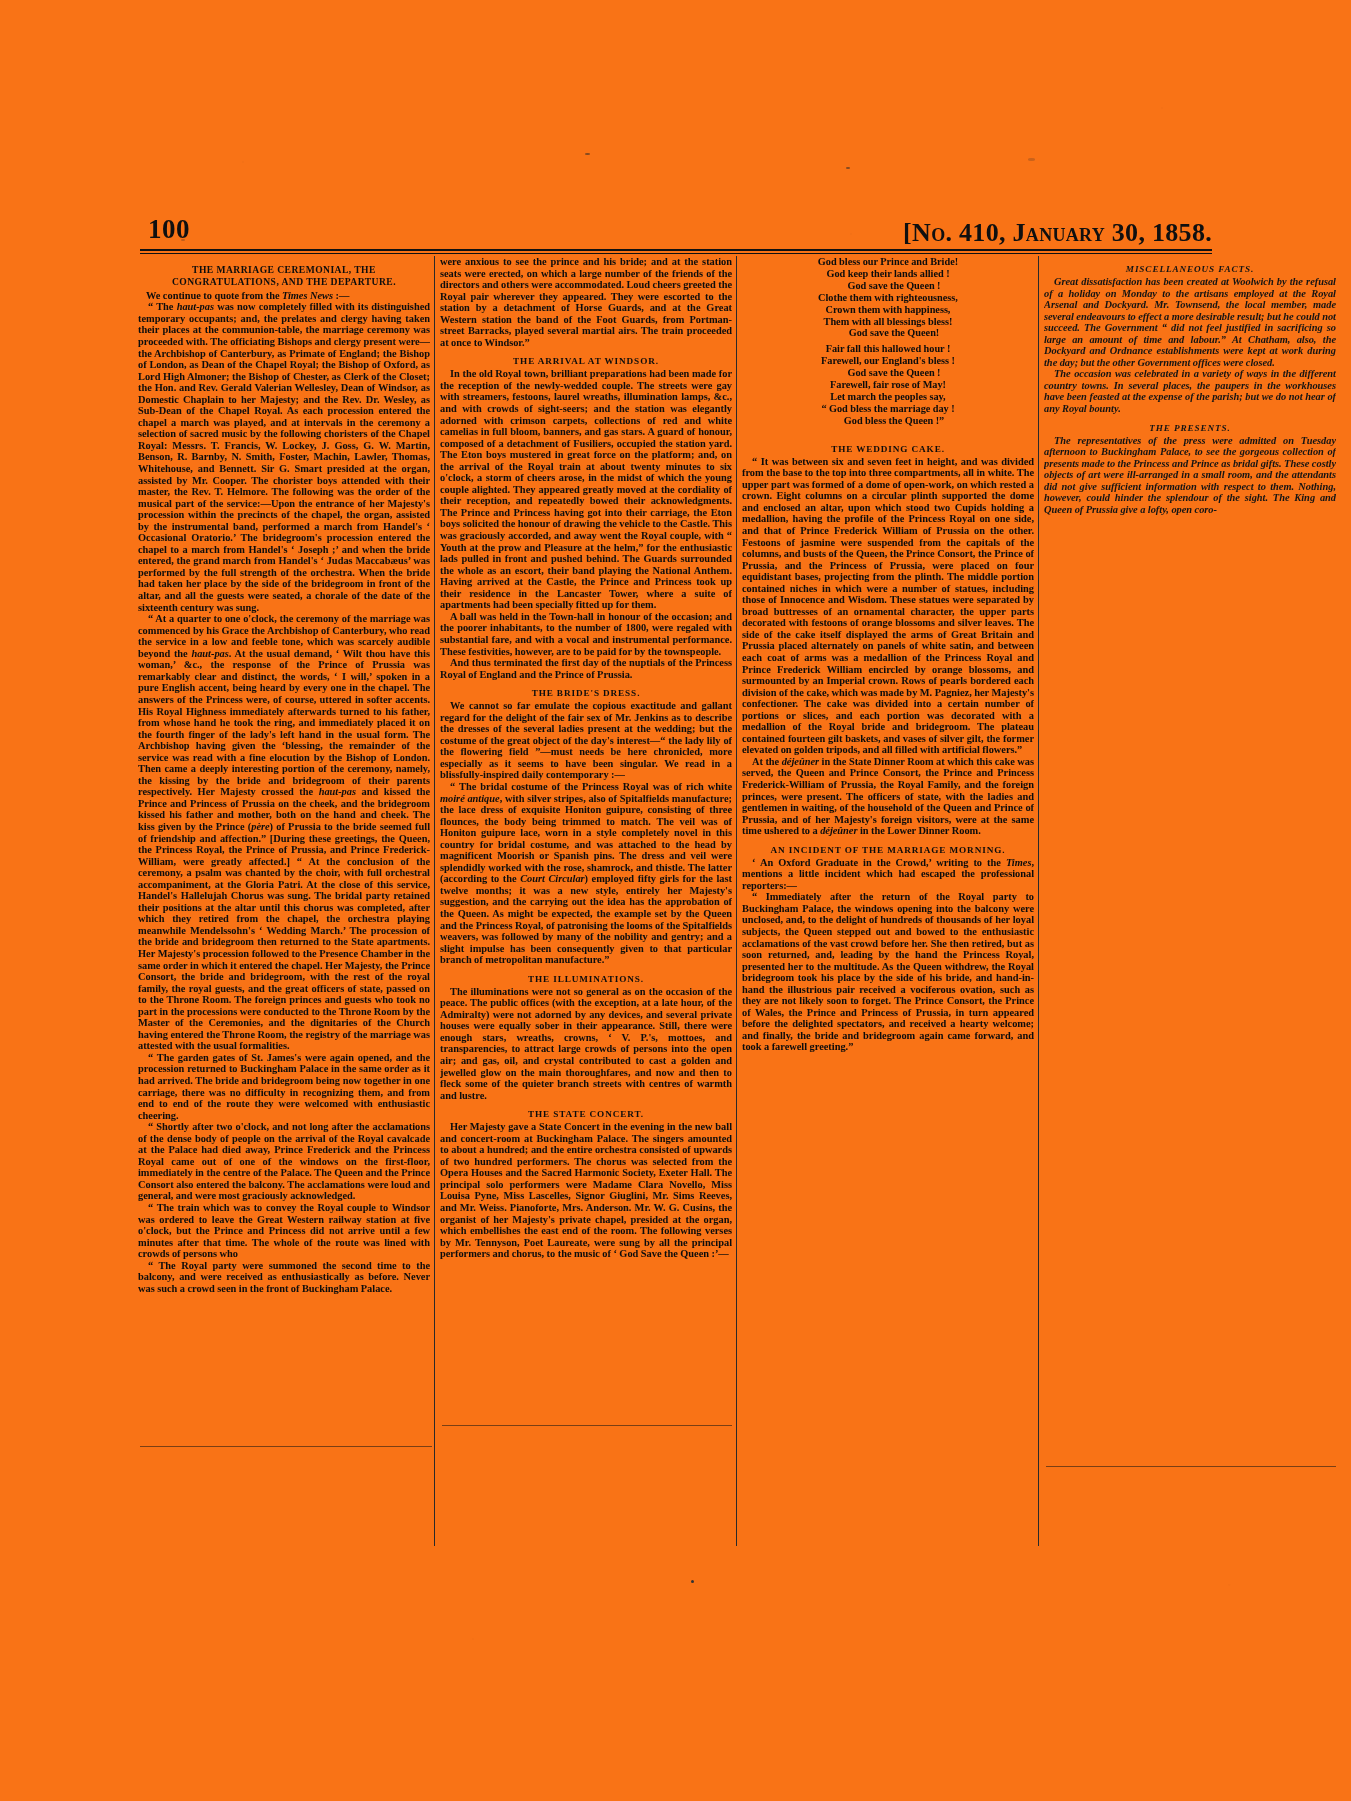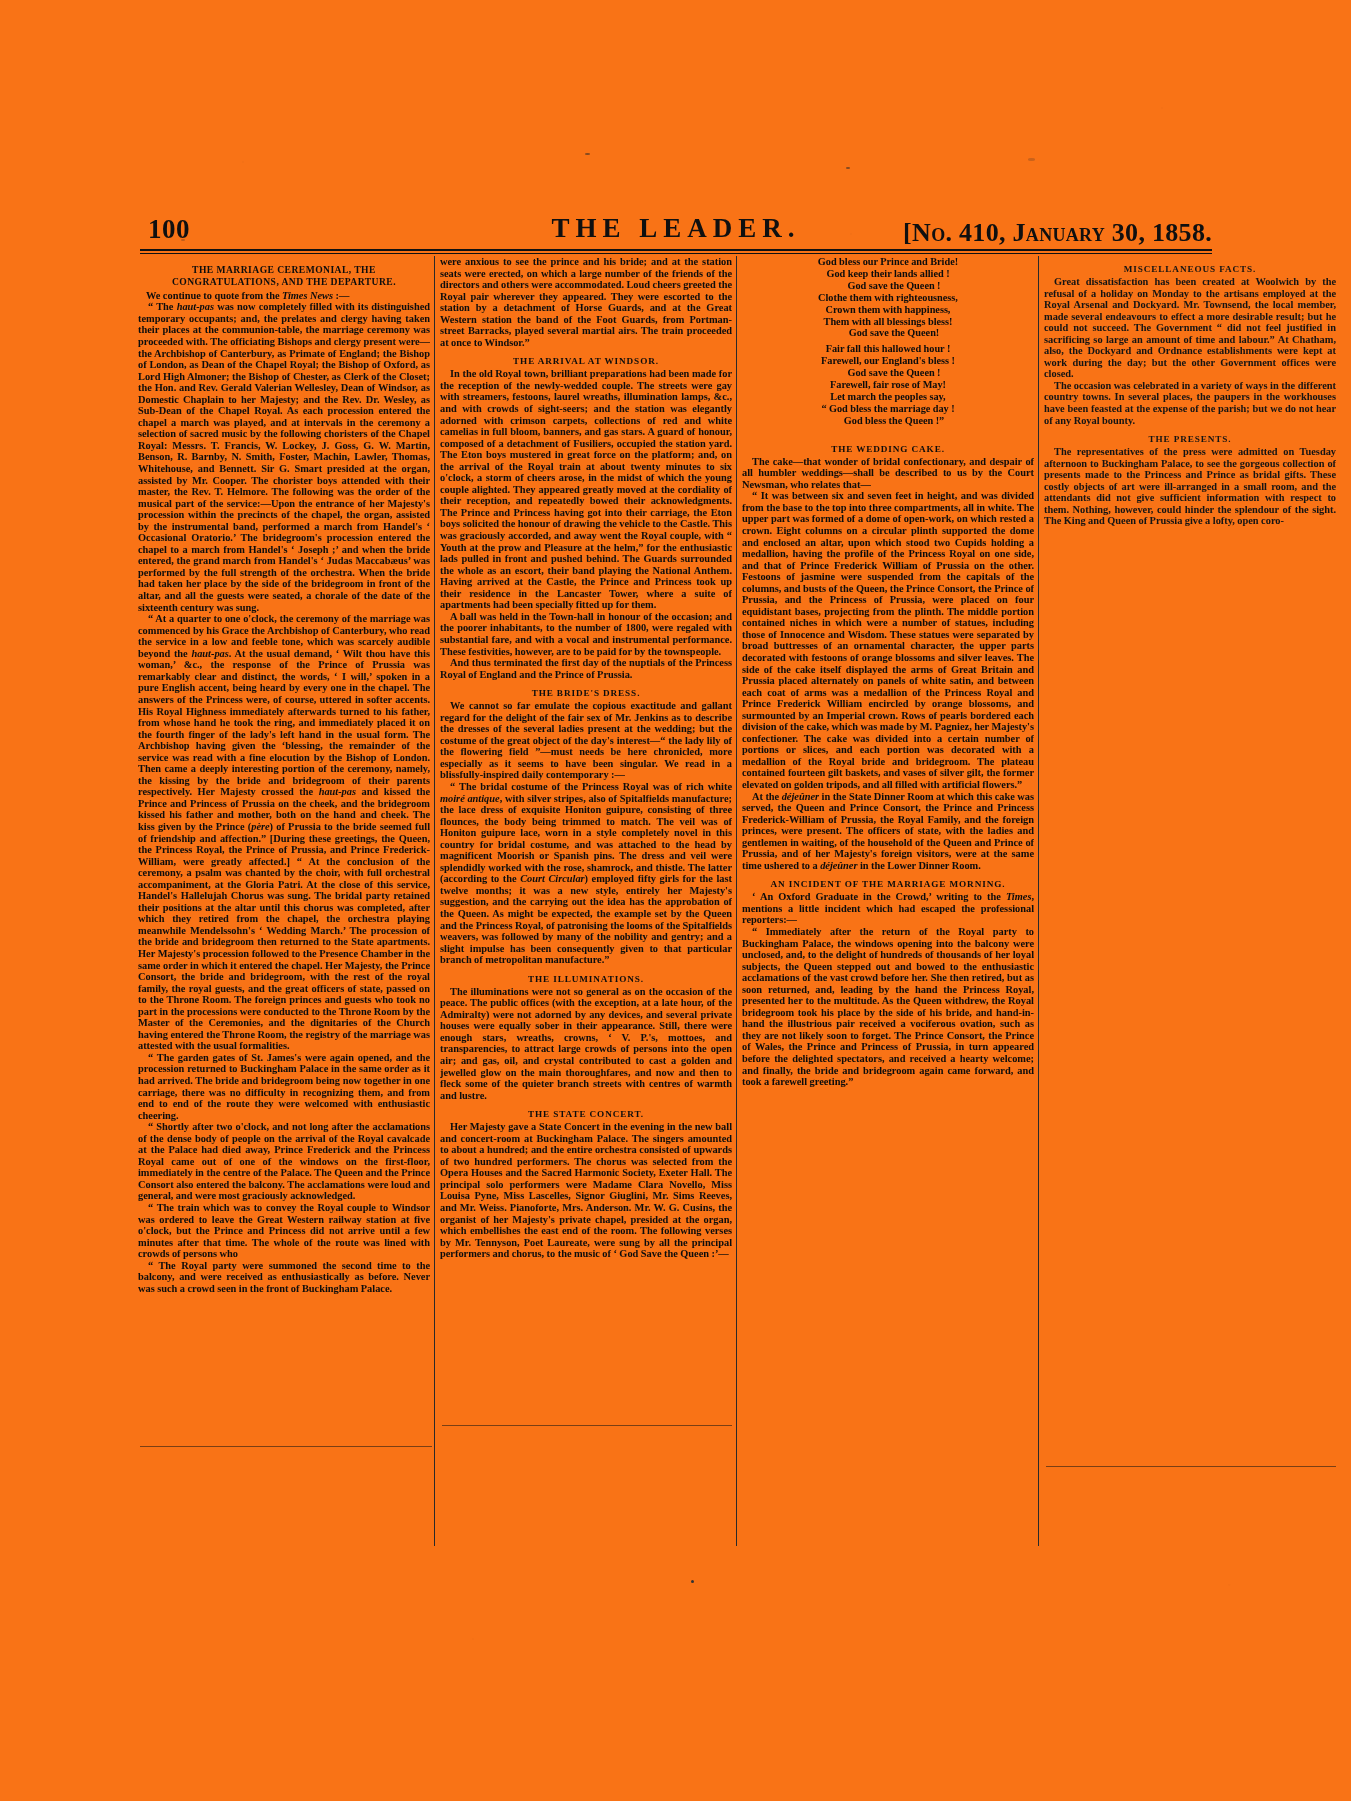--- a/index.html
+++ b/index.html
@@ -162,20 +162,21 @@
   .verse .vline.ind { padding-left: 12px; }
   .verse .stanza-gap { display: block; height: 4px; }
 
   i, em { font-style: italic; }
 
   
   #col3 { color: #0c0c0c; }
   #col4 {
     color: #141414;
     filter: blur(0.18px);
+    font-style: italic;
   }
   #col4 .lowerfade { opacity: 0.94; }
 
   
   .scanline {
     position: absolute;
     height: 0;
     border-top: 1px solid rgba(20,20,20,0.55);
     pointer-events: none;
   }
@@ -207,21 +208,20 @@
 
   <div id="scan-tone"></div>
 
   <div class="stray" style="left:585px;top:153px;width:5px;height:2px;"></div>
   <div class="stray" style="left:846px;top:167px;width:4px;height:2px;"></div>
   <div class="stray" style="left:1028px;top:158px;width:7px;height:3px;opacity:.4;"></div>
   <div class="stray" style="left:181px;top:239px;width:4px;height:2px;opacity:.5;"></div>
 
   <div id="masthead">
     <div id="folio">100</div>
-    <div id="masthead-title">THE  LEADER.</div>
     <div id="issue-line">[No. 410, January 30, 1858.</div>
   </div>
   <div id="masthead-rule"></div>
 
   <div class="colrule" id="rule1"></div>
   <div class="colrule" id="rule2"></div>
   <div class="colrule" id="rule3"></div>
 
   <div class="col" id="col1">
     <div class="sec-head">THE MARRIAGE CEREMONIAL, THE CONGRATULATIONS, AND THE DEPARTURE.</div>
@@ -266,21 +266,20 @@
         <span class="vline">Fair fall this hallowed hour !</span>
         <span class="vline">Farewell, our England's bless !</span>
         <span class="vline ind">God save the Queen !</span>
         <span class="vline">Farewell, fair rose of May!</span>
         <span class="vline">Let march the peoples say,</span>
         <span class="vline">“ God bless the marriage day !</span>
         <span class="vline ind">God bless the Queen !”</span>
       </div>
 
     <div class="sub-head">THE WEDDING CAKE.</div>
-    <p class="para">The cake—that wonder of bridal confectionary, and despair of all humbler weddings—shall be described to us by the Court Newsman, who relates that—</p>
     <p class="para">“ It was between six and seven feet in height, and was divided from the base to the top into three compartments, all in white. The upper part was formed of a dome of open-work, on which rested a crown. Eight columns on a circular plinth supported the dome and enclosed an altar, upon which stood two Cupids holding a medallion, having the profile of the Princess Royal on one side, and that of Prince Frederick William of Prussia on the other. Festoons of jasmine were suspended from the capitals of the columns, and busts of the Queen, the Prince Consort, the Prince of Prussia, and the Princess of Prussia, were placed on four equidistant bases, projecting from the plinth. The middle portion contained niches in which were a number of statues, including those of Innocence and Wisdom. These statues were separated by broad buttresses of an ornamental character, the upper parts decorated with festoons of orange blossoms and silver leaves. The side of the cake itself displayed the arms of Great Britain and Prussia placed alternately on panels of white satin, and between each coat of arms was a medallion of the Princess Royal and Prince Frederick William encircled by orange blossoms, and surmounted by an Imperial crown. Rows of pearls bordered each division of the cake, which was made by M. Pagniez, her Majesty's confectioner. The cake was divided into a certain number of portions or slices, and each portion was decorated with a medallion of the Royal bride and bridegroom. The plateau contained fourteen gilt baskets, and vases of silver gilt, the former elevated on golden tripods, and all filled with artificial flowers.”</p>
     <p class="para">At the <i>déjeûner</i> in the State Dinner Room at which this cake was served, the Queen and Prince Consort, the Prince and Princess Frederick-William of Prussia, the Royal Family, and the foreign princes, were present. The officers of state, with the ladies and gentlemen in waiting, of the household of the Queen and Prince of Prussia, and of her Majesty's foreign visitors, were at the same time ushered to a <i>déjeûner</i> in the Lower Dinner Room.</p>
 
     <div class="sub-head">AN INCIDENT OF THE MARRIAGE MORNING.</div>
     <p class="para">‘ An Oxford Graduate in the Crowd,’ writing to the <i>Times</i>, mentions a little incident which had escaped the professional reporters:—</p>
     <p class="para">“ Immediately after the return of the Royal party to Buckingham Palace, the windows opening into the balcony were unclosed, and, to the delight of hundreds of thousands of her loyal subjects, the Queen stepped out and bowed to the enthusiastic acclamations of the vast crowd before her. She then retired, but as soon returned, and, leading by the hand the Princess Royal, presented her to the multitude. As the Queen withdrew, the Royal bridegroom took his place by the side of his bride, and hand-in-hand the illustrious pair received a vociferous ovation, such as they are not likely soon to forget. The Prince Consort, the Prince of Wales, the Prince and Princess of Prussia, in turn appeared before the delighted spectators, and received a hearty welcome; and finally, the bride and bridegroom again came forward, and took a farewell greeting.”</p>
   </div>
 
   <div class="col" id="col4">
     <p class="noind lowerfade" style="visibility:hidden;height:0;overflow:hidden;">“ Immediately after the return of the Royal party to Buckingham Palace, the windows opening into the balcony were unclosed, and, to the delight of hundreds of thousands of her loyal subjects, the Queen stepped out and bowed to the enthusiastic acclamations of the vast crowd before her. She then retired, but as soon returned, and, leading by the hand the Princess Royal, presented her to the multitude. As the Queen withdrew, the Royal bridegroom took his place by the side of his bride, and hand-in-hand the illustrious pair received a vociferous ovation, such as they are not likely soon to forget. The Prince Consort, the Prince of Wales, the Prince and Princess of Prussia, in turn appeared before the delighted spectators, and received a hearty welcome; and finally, the bride and bridegroom again came forward, and took a farewell greeting.”</p>

